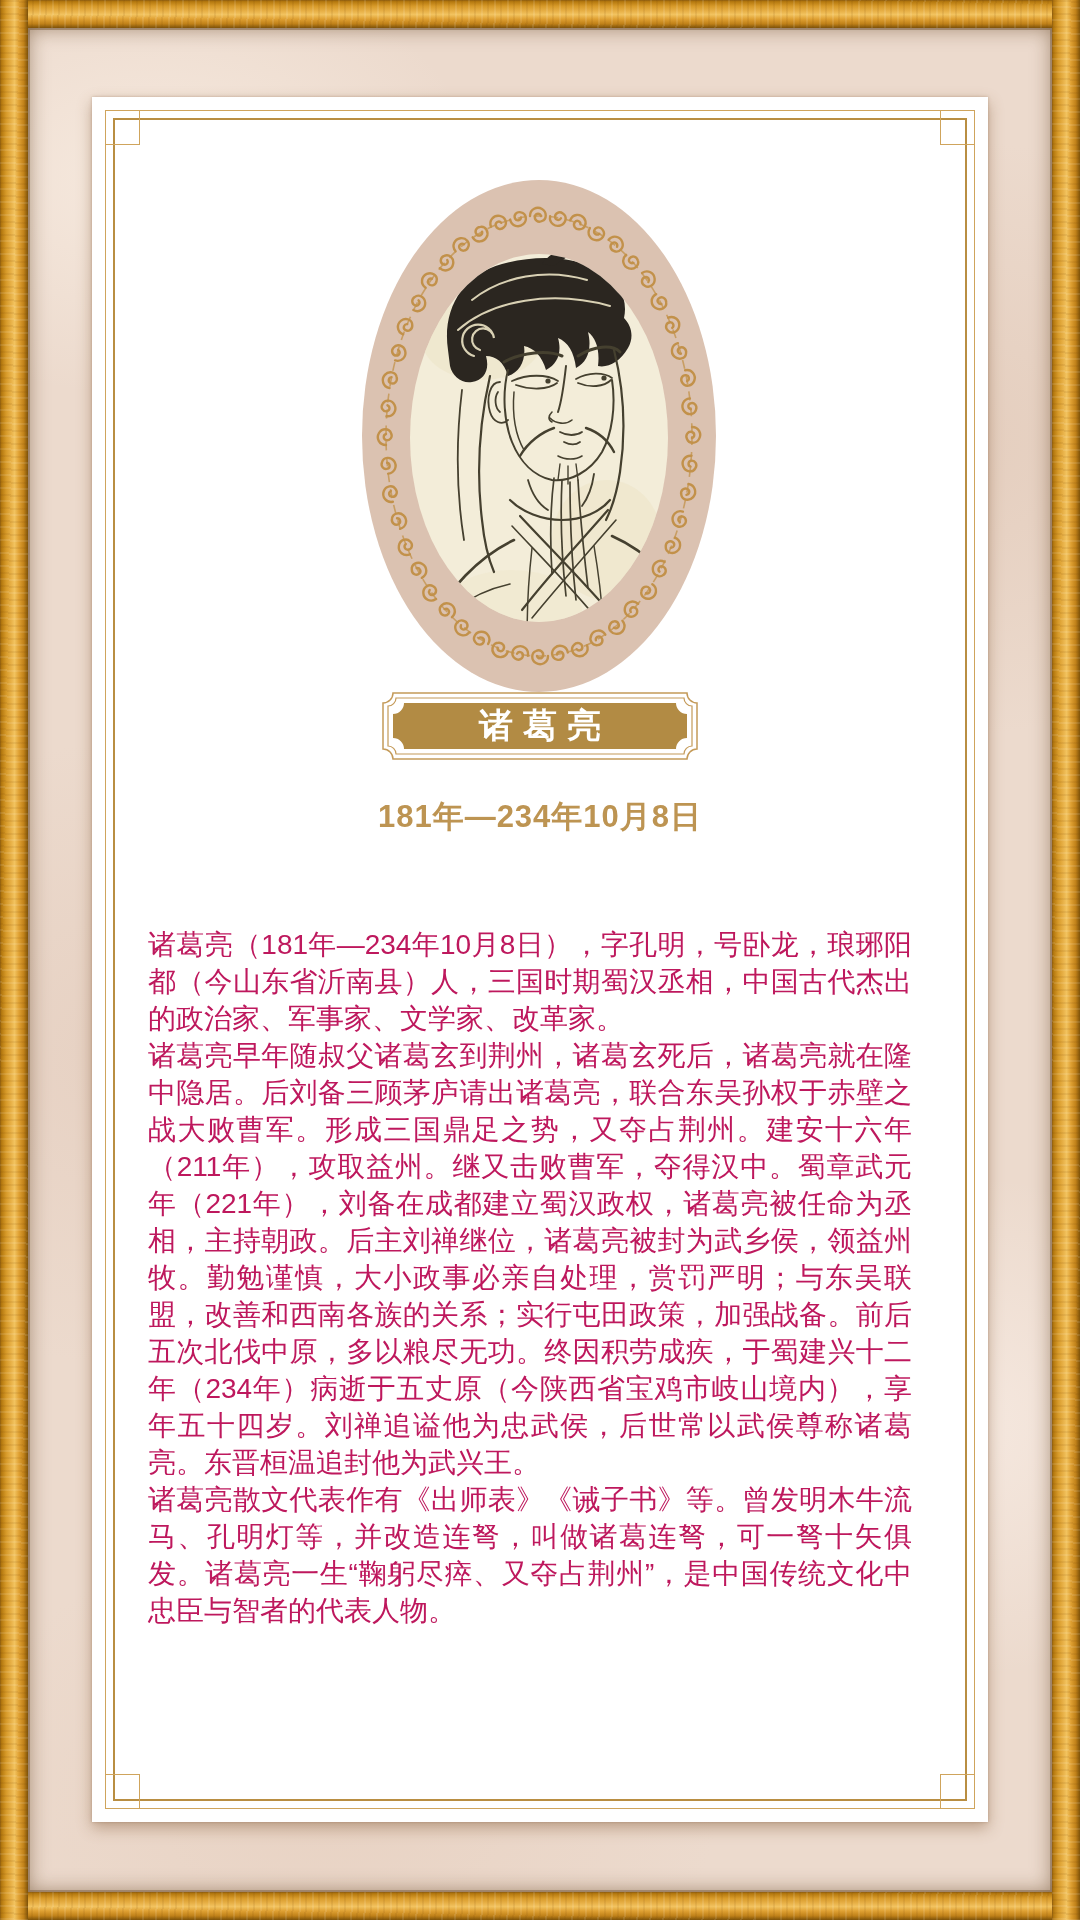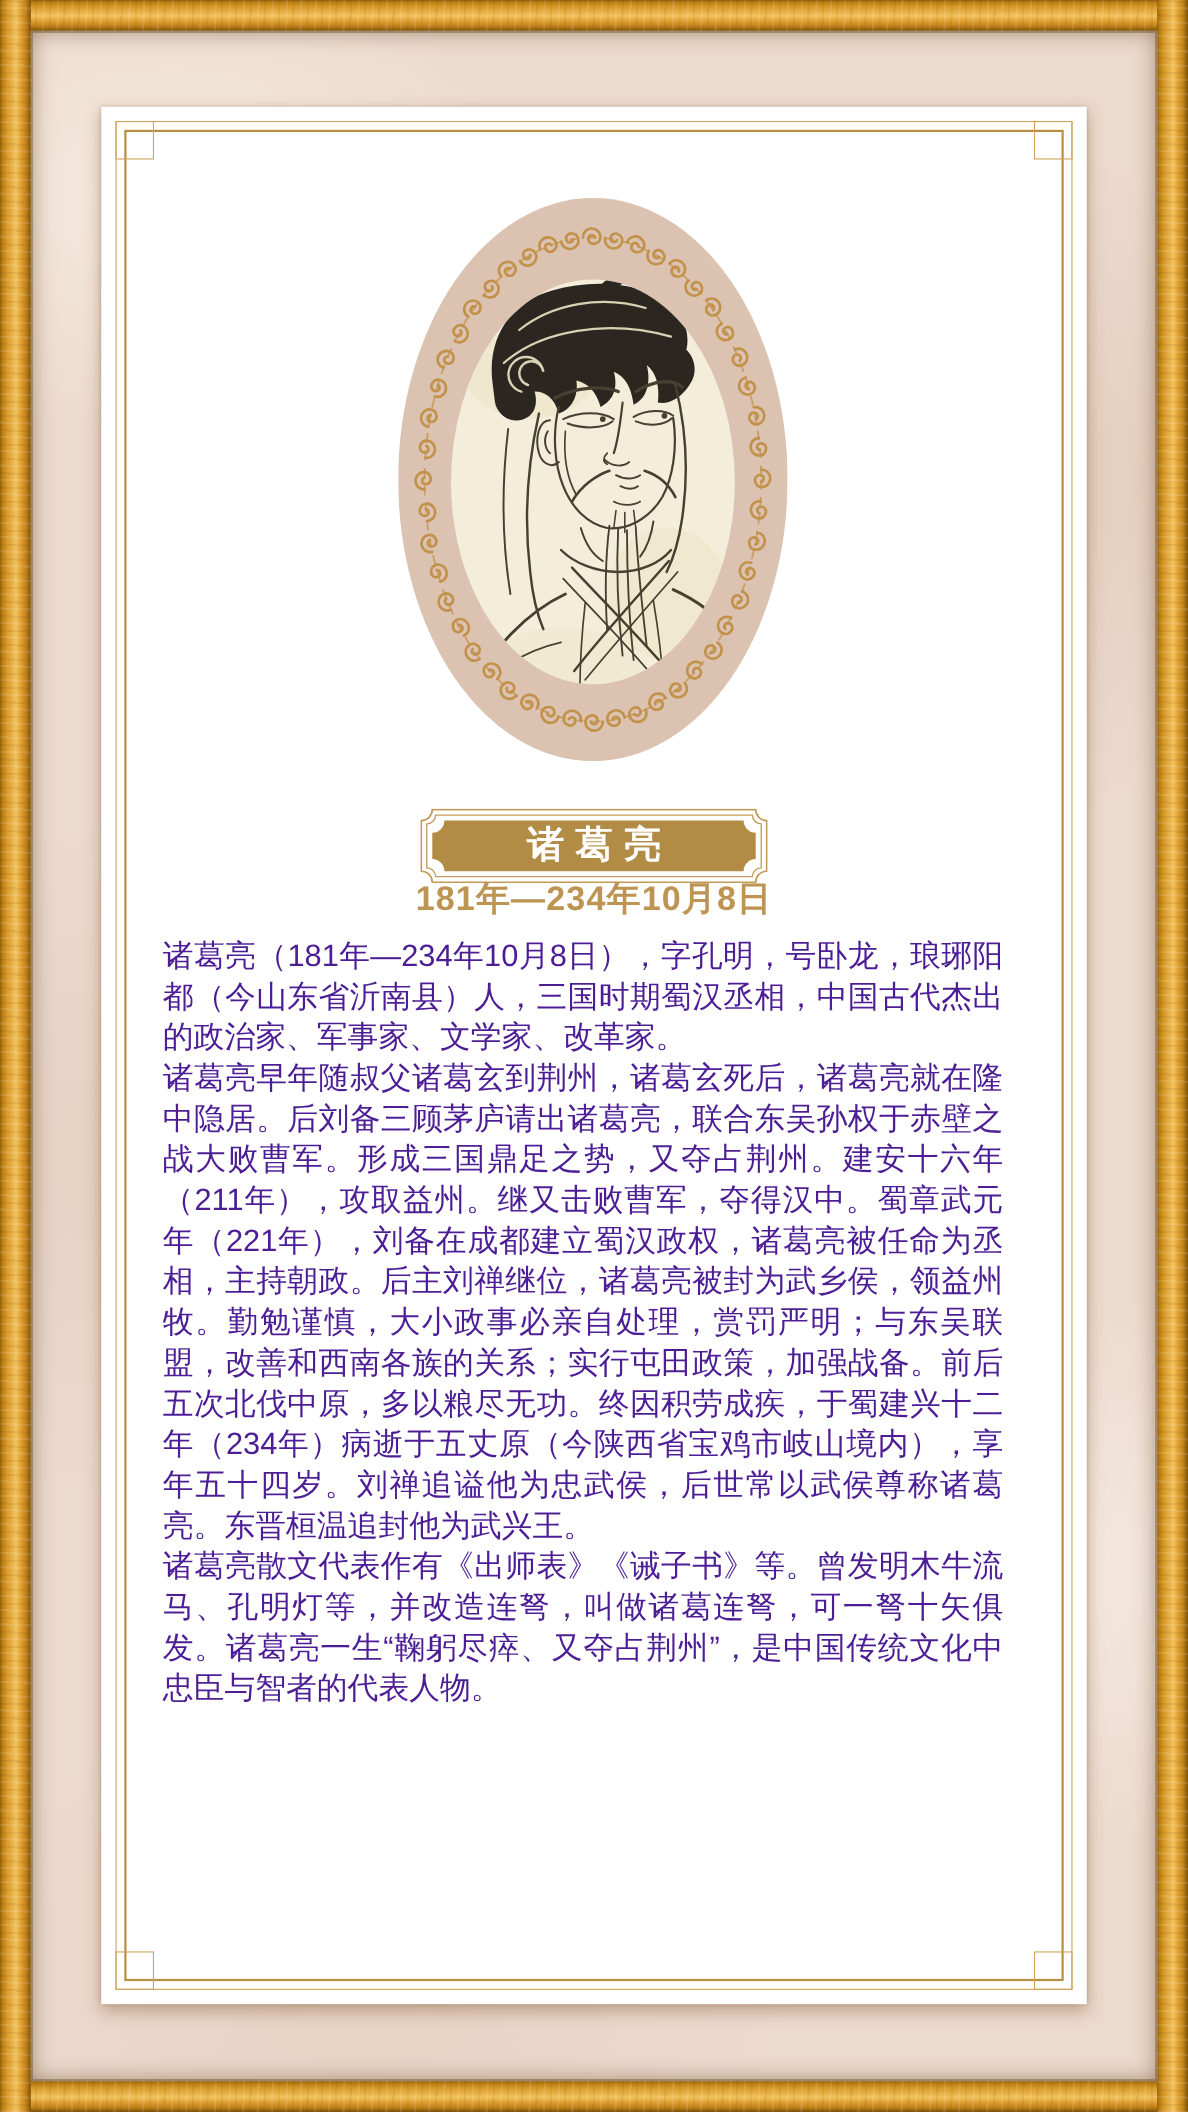--- a/index.html
+++ b/index.html
@@ -46,37 +46,37 @@
   .bline-inner{position:absolute;inset:21px;border:2px solid #b98e42;pointer-events:none;}
   .csq{position:absolute;width:33px;height:33px;border:1px solid #cfa45c;background:transparent;}
   .csq.tl{left:13px;top:13px;}  .csq.tr{right:13px;top:13px;}
   .csq.bl{left:13px;bottom:13px;} .csq.br{right:13px;bottom:13px;}
 
   
   .portrait{position:absolute;left:270px;top:83px;width:354px;height:512px;}
   .portrait svg{display:block;width:100%;height:100%;}
 
   
-  .plaque{position:absolute;left:290px;top:638px;width:316px;height:55px;}
+  .plaque{position:absolute;left:290px;top:595px;width:316px;height:55px;}
   .plaque svg{position:absolute;inset:0;width:316px;height:68px;}
   .plaque-text{
     position:absolute;inset:0;display:block;line-height:66px;text-align:center;
     font-size:34px;font-weight:700;color:#ffffff;letter-spacing:10px;text-indent:10px;
   }
 
   
   .dates{
     position:absolute;left:0;right:0;top:699px;text-align:center;
     font-size:31px;font-weight:700;color:#bd9452;letter-spacing:1px;
   }
 
   
   .bio{
-    position:absolute;left:56px;top:753px;width:764px;
-    font-size:28px;line-height:37px;font-weight:500;color:#4c1d95;
+    position:absolute;left:56px;top:829px;width:764px;
+    font-size:28px;line-height:37px;font-weight:500;color:#be185d;
     text-align:justify;
   }
   .bio p{margin:0;}
 </style>
 </head>
 <body>
 
 <div class="stage">
 
   <div class="paper"></div>

